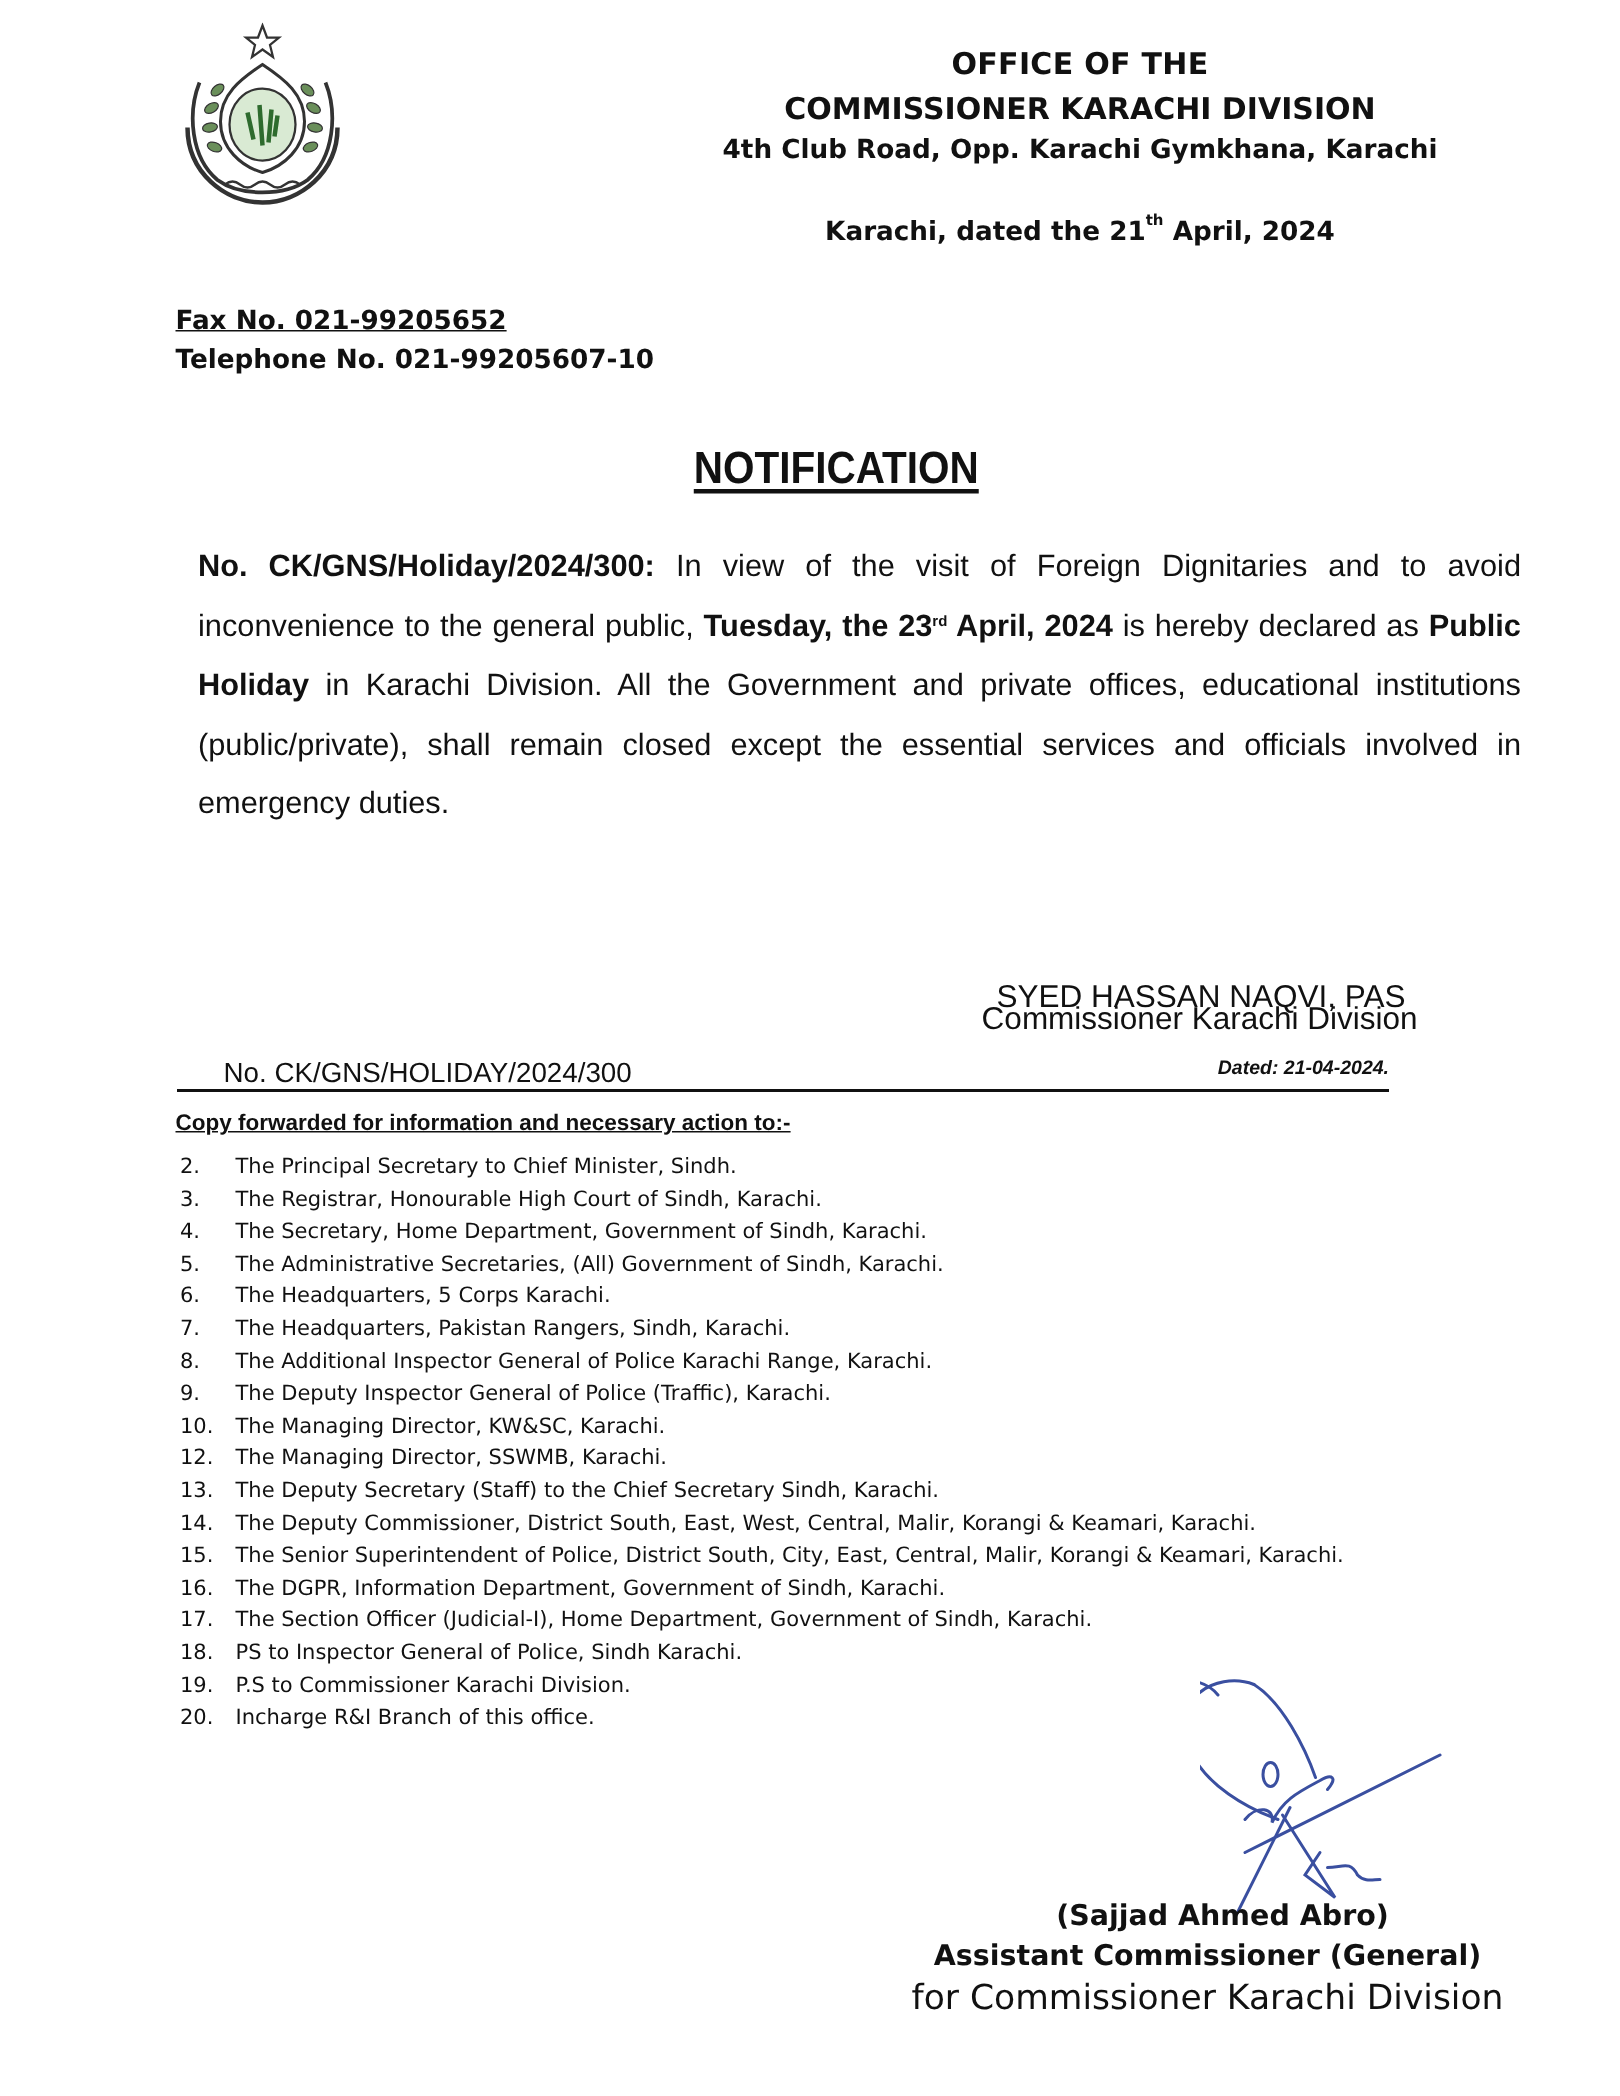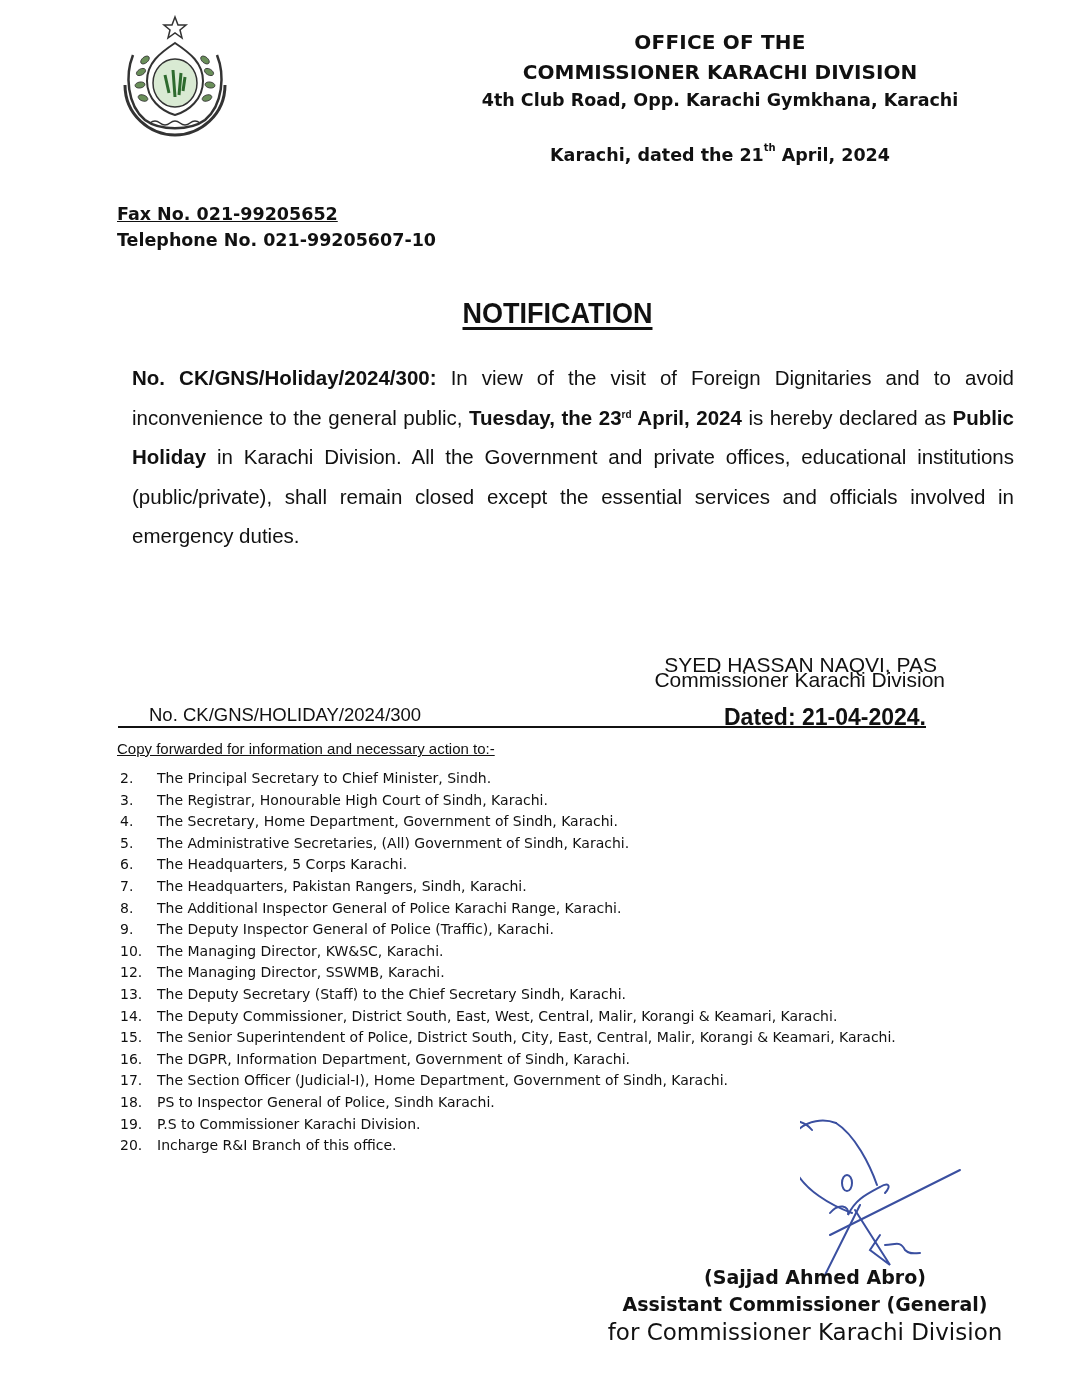--- a/index.html
+++ b/index.html
@@ -29,22 +29,22 @@
     font-family: "Liberation Sans", sans-serif;
     font-size: 20.5px; line-height: 39.5px; text-align: justify;
     transform-origin: left top;
     margin-left: 15px;
   }
   .body-para b { font-weight: bold; }
   .sig1-name { left: 552px; width: 385px; top: 637px; text-align: right; font-family: "Liberation Sans", sans-serif; font-weight: normal; font-size: 21px; margin-top: 16px; }
   .sig1-title { left: 560px; width: 385px; top: 668px; text-align: right; font-family: "Liberation Sans", sans-serif; font-size: 21px; }
   .ref-no { left: 118px; top: 704px; width: 808px; border-bottom: 2px solid #111; height: 22px; }
   .ref-no .left { position: absolute; left: 3px; top: 0; font-family: "Liberation Sans", sans-serif; font-weight: normal; font-size: 18.5px; margin-left: 28px; }
-  .ref-no .right { position: absolute; right: 0; top: 0; font-family: "Liberation Sans", sans-serif; font-weight: bold; font-size: 23px; }
-  .copy-fwd { left: 117px; top: 740px; font-family: "Liberation Sans", sans-serif; font-weight: normal; font-size: 15px; text-decoration: underline; }
+  .ref-no .right { position: absolute; right: 0; top: 0; font-family: "Liberation Sans", sans-serif; font-weight: bold; font-size: 13px; font-style: italic; }
+  .copy-fwd { left: 117px; top: 740px; font-family: "Liberation Sans", sans-serif; font-weight: bold; font-size: 15px; text-decoration: underline; }
   .recipients { left: 120px; top: 768px; margin: 0; padding: 0; list-style: none; font-size: 14px; }
   .recipients li { height: 21.6px; line-height: 21.6px; white-space: nowrap; }
   .recipients .num { display: inline-block; width: 37px; }
   .signature { left: 800px; top: 1115px; width: 300px; height: 180px; }
   .sig2-name { left: 600px; width: 430px; top: 1266px; text-align: center; font-weight: bold; font-size: 19px; }
   .sig2-title { left: 600px; width: 410px; top: 1293px; text-align: center; font-weight: bold; font-size: 19px; }
   .sig2-for { left: 600px; width: 410px; top: 1319px; text-align: center; font-size: 23px; }
 </style>
 </head>
 <body>

